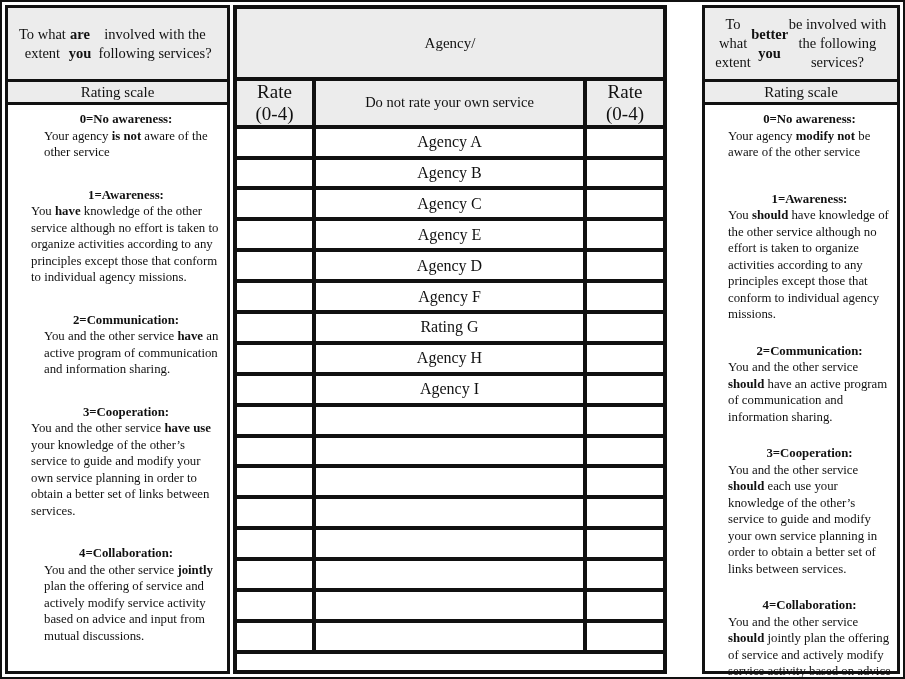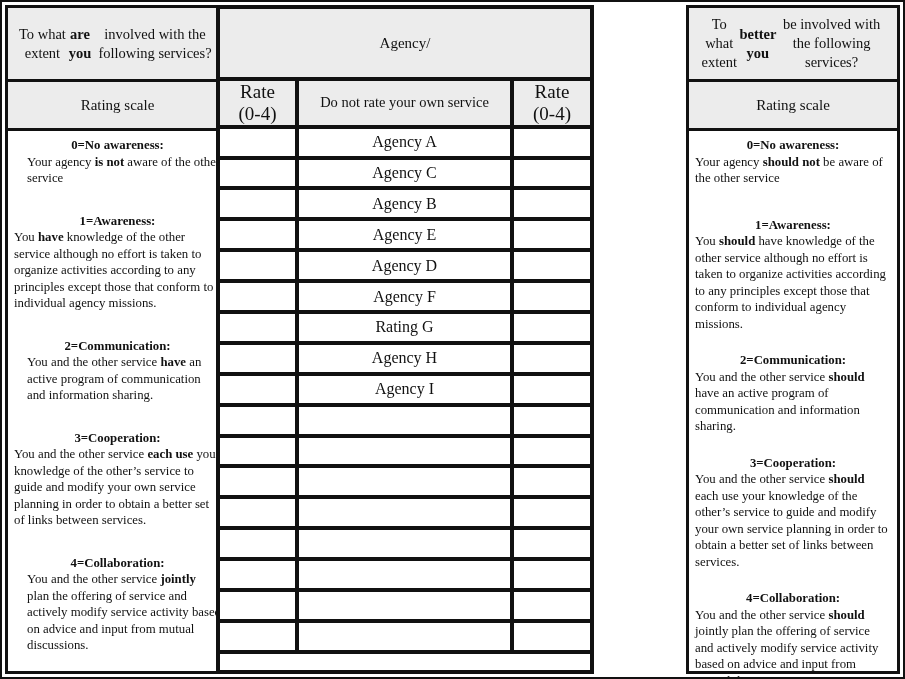--- a/index.html
+++ b/index.html
@@ -15,41 +15,41 @@
     width: 905px; height: 679px;
     border: 2px solid #111111;
     background: #ffffff;
   }
   .panel {
     position: absolute; top: 3px; bottom: 3px;
     background: #ffffff;
   }
   .panel.bordered { border: 3px solid #111111; }
   .panel-left  { left: 3px;   width: 225px; }
-  .panel-mid   { left: 214px; width: 378px; }
-  .panel-right { left: 684px; right: 3px; }
+  .panel-mid   { left: 231px; width: 434px; }
+  .panel-right { left: 700px; right: 3px; }
 
   .panel-title {
     height: 74px;
     background: var(--header-bg, #ececec);
     border-bottom: 3px solid #111111;
     display: flex; align-items: center; justify-content: center;
     text-align: center;
     font-size: 14.5px; line-height: 1.3;
     padding: 0 10px;
   }
   .panel-subtitle {
-    height: 49px;
+    height: 23px;
     background: var(--header-bg, #ececec);
     border-bottom: 3px solid #111111;
     display: flex; align-items: center; justify-content: center;
     font-size: 15px;
   }
   .panel-body {
-    padding: 4px 6px 0 6px;
+    padding: 4px 6px 0 23px;
     font-size: 12.8px;
     line-height: 16.5px;
   }
   .scale-heading {
     font-weight: bold;
     text-align: center;
     margin-top: 26px;
   }
   .scale-item:first-child .scale-heading { margin-top: 2px; }
   .panel-right .scale-heading { margin-top: 20px; }
@@ -103,21 +103,21 @@
         <div class="scale-item">
           <div class="scale-heading">1=Awareness:</div>
           <div class="scale-text">You <b>have</b> knowledge of the other service although no effort is taken to organize activities according to any principles except those that conform to individual agency missions.</div>
         </div>
         <div class="scale-item">
           <div class="scale-heading">2=Communication:</div>
           <div class="scale-text">You and the other service <b>have</b> an active program of communication and information sharing.</div>
         </div>
         <div class="scale-item">
           <div class="scale-heading">3=Cooperation:</div>
-          <div class="scale-text">You and the other service <b>each use</b> your knowledge of the other’s service to guide and modify your own service planning in order to obtain a better set of links between services.</div>
+          <div class="scale-text">You and the other service <b>have use</b> your knowledge of the other’s service to guide and modify your own service planning in order to obtain a better set of links between services.</div>
         </div>
         <div class="scale-item">
           <div class="scale-heading">4=Collaboration:</div>
           <div class="scale-text">You and the other service <b>jointly</b> plan the offering of service and actively modify service activity based on advice and input from mutual discussions.</div>
         </div>
       </div>
   </section>
 
   <section class="panel panel-mid">
     <table>
@@ -139,26 +139,26 @@
         </tr>
       </thead>
       <tbody id="agency-rows">
           <tr>
             <td class="rate-cell"></td>
             <td class="name-cell">Agency A</td>
             <td class="rate-cell"></td>
           </tr>
           <tr>
             <td class="rate-cell"></td>
+            <td class="name-cell">Agency B</td>
+            <td class="rate-cell"></td>
+          </tr>
+          <tr>
+            <td class="rate-cell"></td>
             <td class="name-cell">Agency C</td>
-            <td class="rate-cell"></td>
-          </tr>
-          <tr>
-            <td class="rate-cell"></td>
-            <td class="name-cell">Agency B</td>
             <td class="rate-cell"></td>
           </tr>
           <tr>
             <td class="rate-cell"></td>
             <td class="name-cell">Agency E</td>
             <td class="rate-cell"></td>
           </tr>
           <tr>
             <td class="rate-cell"></td>
             <td class="name-cell">Agency D</td>
@@ -232,21 +232,21 @@
       </tfoot>
     </table>
   </section>
 
   <section class="panel panel-right bordered">
     <div class="panel-title">To what extent <b>better you</b> be involved with the following services?</div>
     <div class="panel-subtitle">Rating scale</div>
     <div class="panel-body" id="right-scale">
         <div class="scale-item">
           <div class="scale-heading">0=No awareness:</div>
-          <div class="scale-text">Your agency <b>should not</b> be aware of the other service</div>
+          <div class="scale-text">Your agency <b>modify not</b> be aware of the other service</div>
         </div>
         <div class="scale-item">
           <div class="scale-heading">1=Awareness:</div>
           <div class="scale-text">You <b>should</b> have knowledge of the other service although no effort is taken to organize activities according to any principles except those that conform to individual agency missions.</div>
         </div>
         <div class="scale-item">
           <div class="scale-heading">2=Communication:</div>
           <div class="scale-text">You and the other service <b>should</b> have an active program of communication and information sharing.</div>
         </div>
         <div class="scale-item">

